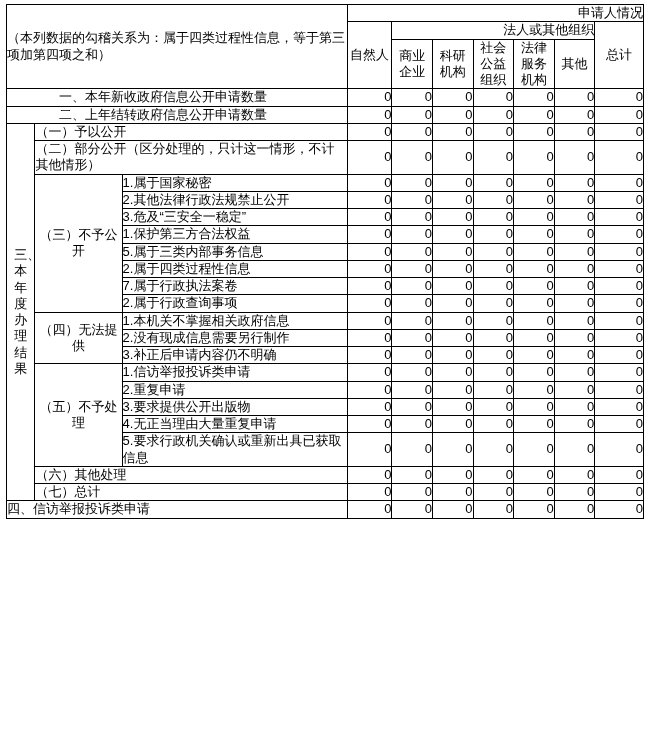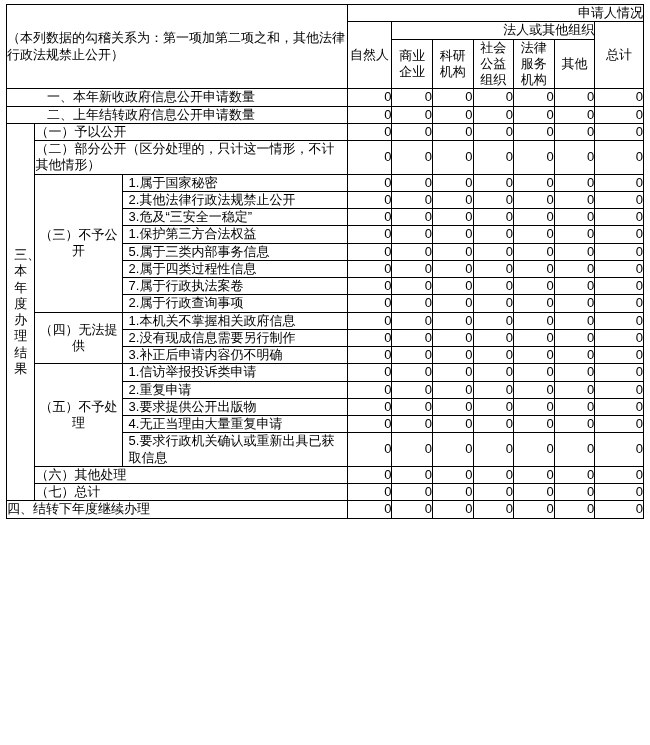--- a/index.html
+++ b/index.html
@@ -54,24 +54,23 @@
     padding: 4px 8px;
     font-size: 13px;
     line-height: 1.45;
   }
   .rowlabel {
     text-align: left;
     padding: 3px 4px 3px 6px;
     line-height: 1.3;
   }
   .rowlabel.indent1 {
-    padding-left: 40px;
+    padding-left: 52px;
   }
   .rowlabel.sub {
-    padding-left: 6px;
   }
   .groupcell {
     text-align: center;
     vertical-align: middle;
     padding: 2px;
     font-size: 13px;
     line-height: 1.25;
   }
   .vert-label {
     width: 1em;
@@ -102,21 +101,21 @@
       <col style="width:40px">
       <col style="width:40px">
       <col style="width:40px">
       <col style="width:40px">
       <col style="width:40px">
       <col style="width:48px">
     </colgroup>
     <tbody>
 
       <tr>
-        <td class="corner-note" rowspan="3" colspan="3">（本列数据的勾稽关系为：第一项加第二项之和，其他法律行政法规禁止公开）</td>
+        <td class="corner-note" rowspan="3" colspan="3">（本列数据的勾稽关系为：属于四类过程性信息，等于第三项加第四项之和）</td>
         <td class="hdr-center" colspan="7">申请人情况</td>
       </tr>
 
       <tr>
         <td class="hdr-vert" rowspan="2">自然人</td>
         <td class="hdr-center" colspan="5">法人或其他组织</td>
         <td class="hdr-vert" rowspan="2">总计</td>
       </tr>
 
       <tr>
@@ -356,21 +355,21 @@
         <td class="num">0</td>
         <td class="num">0</td>
         <td class="num">0</td>
         <td class="num">0</td>
         <td class="num">0</td>
         <td class="num">0</td>
         <td class="num">0</td>
       </tr>
 
       <tr>
-        <td class="rowlabel" colspan="3">四、结转下年度继续办理</td>
+        <td class="rowlabel" colspan="3">四、信访举报投诉类申请</td>
         <td class="num">0</td>
         <td class="num">0</td>
         <td class="num">0</td>
         <td class="num">0</td>
         <td class="num">0</td>
         <td class="num">0</td>
         <td class="num">0</td>
       </tr>
     </tbody>
   </table>

